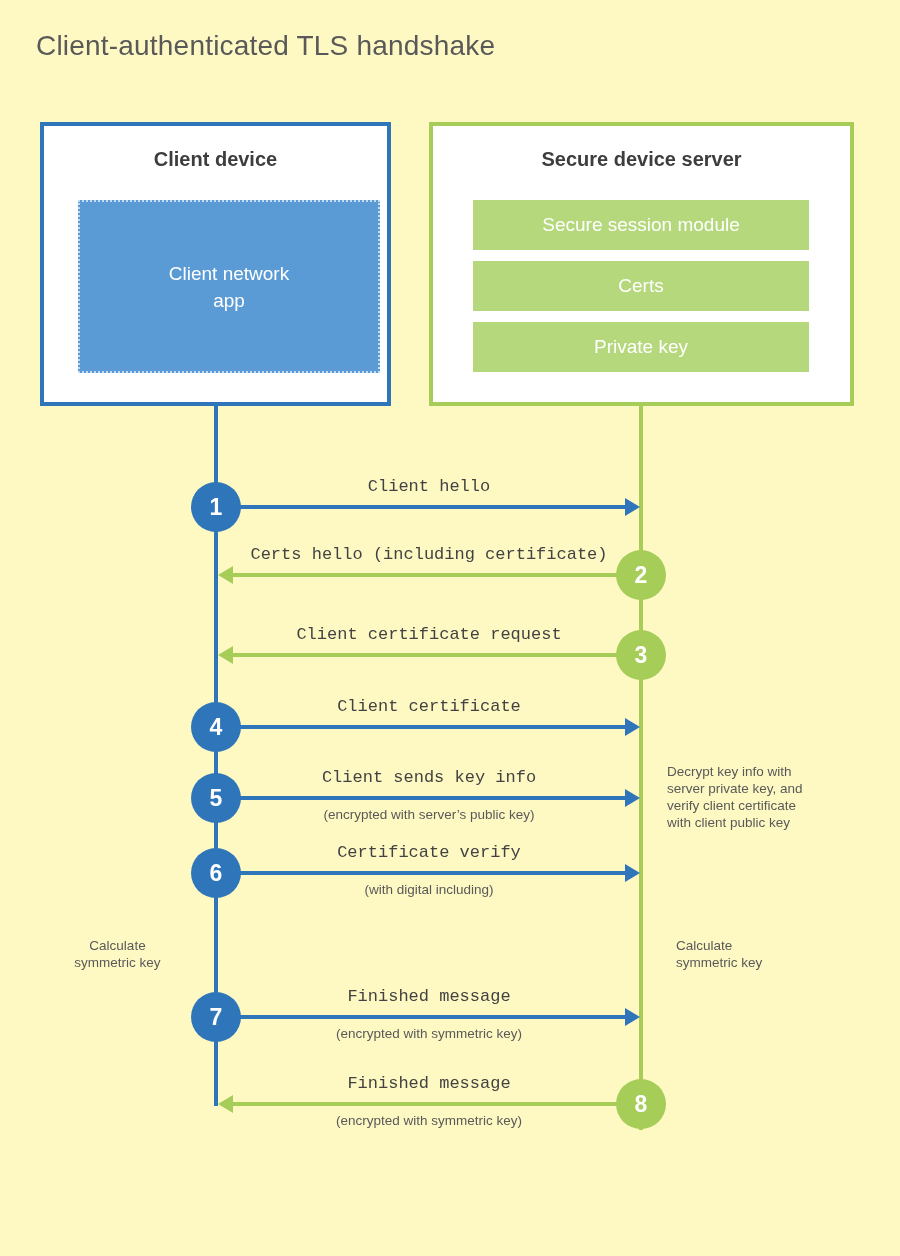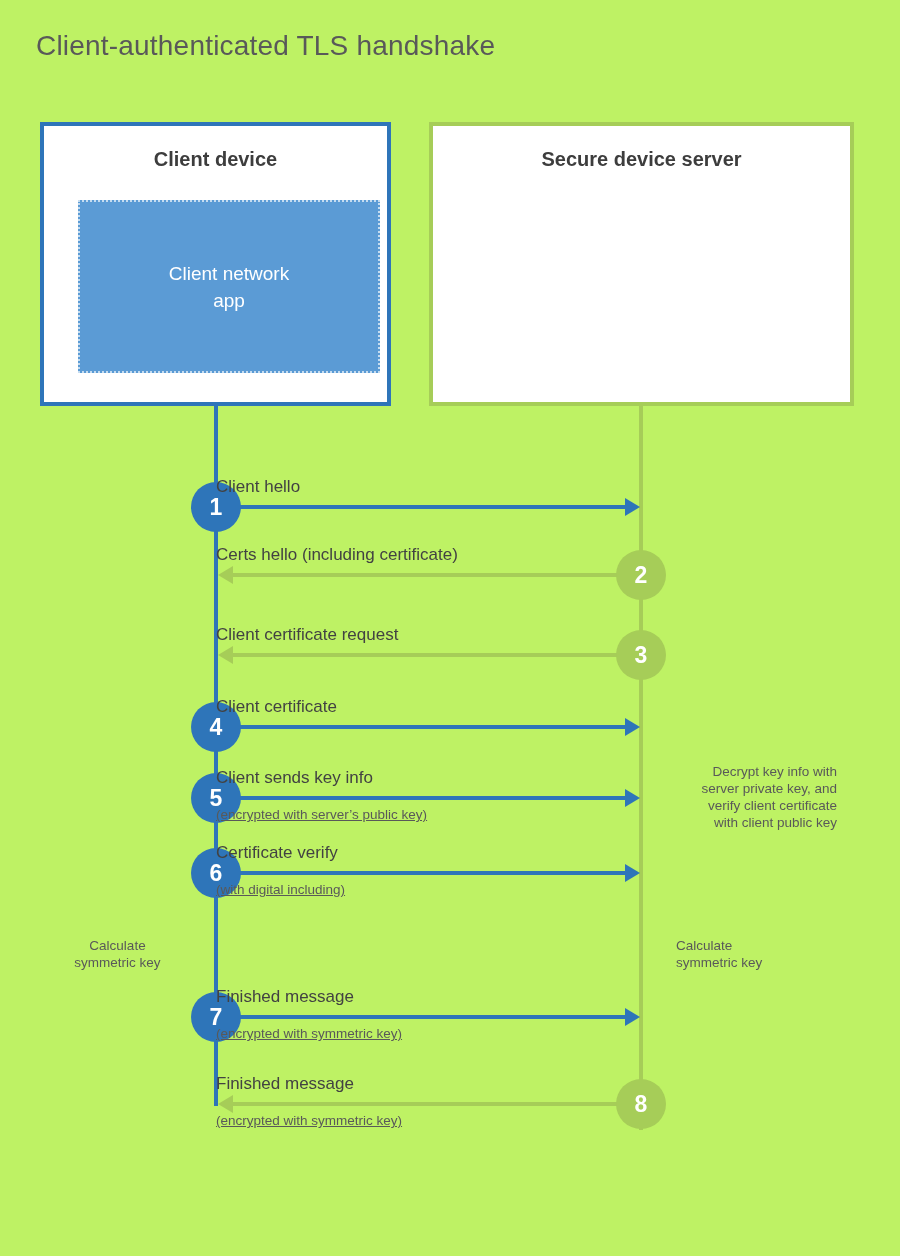--- a/index.html
+++ b/index.html
@@ -3,21 +3,21 @@
 <meta charset="utf-8">
 <style>
   :root{
     --blue:#2e75b9; --blue-light:#5b9bd5;
     --green:#a6cd58; --green-light:#b5d87c;
     --text-dark:#3d3d3d; --text-label:#424242; --text-muted:#595959;
   }
   *{margin:0;padding:0;box-sizing:border-box;}
   html,body{background:#ffffff;}
   body{font-family:"Liberation Sans","DejaVu Sans",sans-serif;}
-  .canvas{position:relative;width:900px;height:1256px;background:#bef264;overflow:hidden;}
+  .canvas{position:relative;width:900px;height:1256px;background:#fef9c3;overflow:hidden;}
 
   .page-title{position:absolute;left:36px;top:30px;font-size:28px;font-weight:300;
     color:var(--text-muted);letter-spacing:.2px;}
 
   
   .actor-box{position:absolute;top:122px;height:284px;background:#fff;border:4px solid;}
   .client-box{left:40px;width:351px;border-color:var(--blue);}
   .server-box{left:429px;width:425px;border-color:var(--green);}
   .actor-title{position:absolute;top:22px;left:0;width:100%;text-align:center;
     font-size:20px;font-weight:700;color:var(--text-dark);}
@@ -42,50 +42,53 @@
   .from-client .step-circle{background:var(--blue);}
   .from-server .step-circle{background:var(--green);}
   .step-num{color:#fff;font-size:23px;font-weight:700;}
   .step-line{position:absolute;height:4px;}
   .from-client .step-line{background:var(--blue);}
   .from-server .step-line{background:var(--green);}
   .step-head{position:absolute;width:0;height:0;border-top:9px solid transparent;
     border-bottom:9px solid transparent;}
   .from-client .step-head{border-left:15px solid var(--blue);}
   .from-server .step-head{border-right:15px solid var(--green);}
-  .step-label{position:absolute;left:216px;width:426px;
-    font-size:17px;color:var(--text-label);}
-  .step-sub{position:absolute;left:216px;width:426px;
-    font-size:13.5px;color:var(--text-muted);text-decoration:underline;}
+  .step-label{position:absolute;left:216px;width:426px;text-align:center;
+    font-size:17px;color:var(--text-label);font-family:Liberation Mono, monospace;}
+  .step-sub{position:absolute;left:216px;width:426px;text-align:center;
+    font-size:13.5px;color:var(--text-muted);}
 
   
   .note{position:absolute;font-size:13.5px;line-height:17px;color:var(--text-muted);
     white-space:pre-line;}
   .calc-left{left:50px;top:937px;width:135px;text-align:center;}
   .calc-right{left:676px;top:937px;width:150px;text-align:left;}
-  .decrypt-note{left:667px;top:763px;width:170px;text-align:right;}
+  .decrypt-note{left:667px;top:763px;width:170px;text-align:left;}
 </style>
 </head>
 <body>
 
 <div class="canvas">
 
   <div class="page-title">Client-authenticated TLS handshake</div>
 
   <div class="actor-box client-box">
     <div class="actor-title">Client device</div>
   </div>
   <div class="app-box">
     <div class="app-label">Client network
 app</div>
   </div>
 
   <div class="actor-box server-box">
     <div class="actor-title">Secure device server</div>
   </div>
+  <div class="server-bar" style="top:200px">Secure session module</div>
+  <div class="server-bar" style="top:261px">Certs</div>
+  <div class="server-bar" style="top:322px">Private key</div>
 
   <div class="lifeline client-lifeline"></div>
   <div class="lifeline server-lifeline"></div>
 
   <div id="steps-layer">
       <div class="step from-client">
         <div class="step-line" style="left: 240px; top: 505px; width: 386px;"></div>
         <div class="step-head" style="left: 625px; top: 498px;"></div>
         <div class="step-circle" style="left: 191px; top: 482px;">
           <span class="step-num">1</span>

